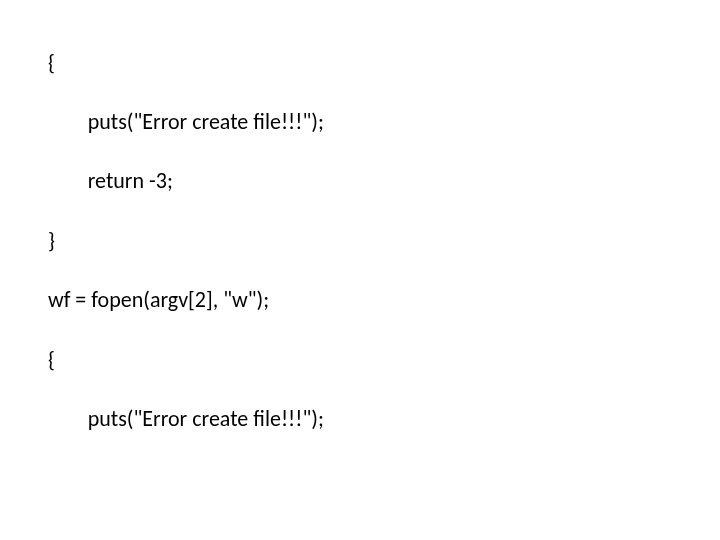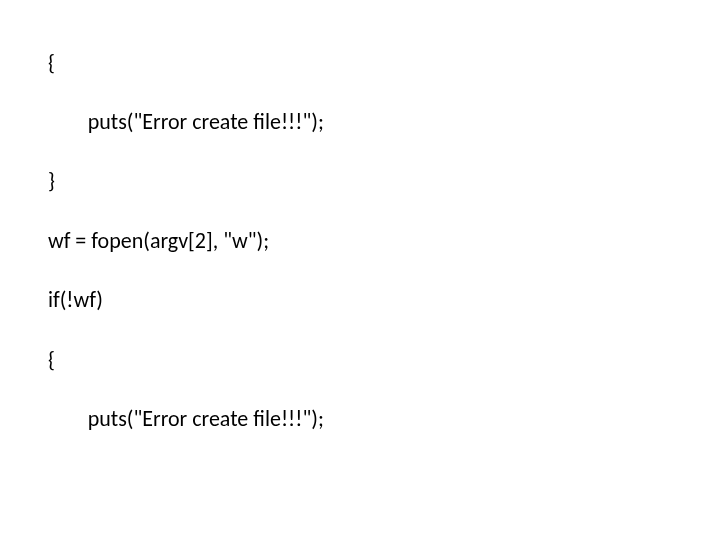--- a/index.html
+++ b/index.html
@@ -20,23 +20,23 @@
   .line {
     display: block;
   }
 </style>
 </head>
 <body>
 
 <div class="page">
 <span class="line">    {</span>
 <span class="line">            puts("Error create file!!!");</span>
+<span class="line">            return -3;</span>
 <span class="line">    }</span>
 <span class="line">    wf = fopen(argv[2], "w");</span>
-<span class="line">    if(!wf)</span>
 <span class="line">    {</span>
 <span class="line">            puts("Error create file!!!");</span>
 
 
 
 
 <span class="line"></span>
 
 </div>
 

